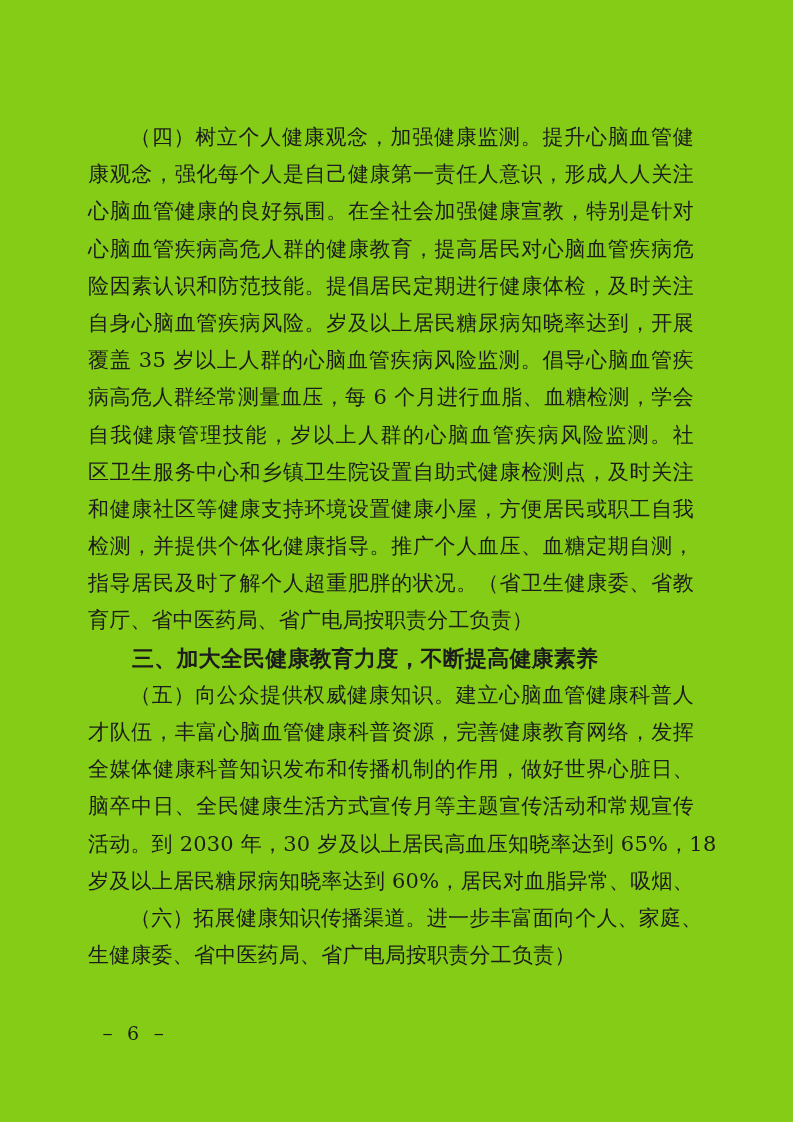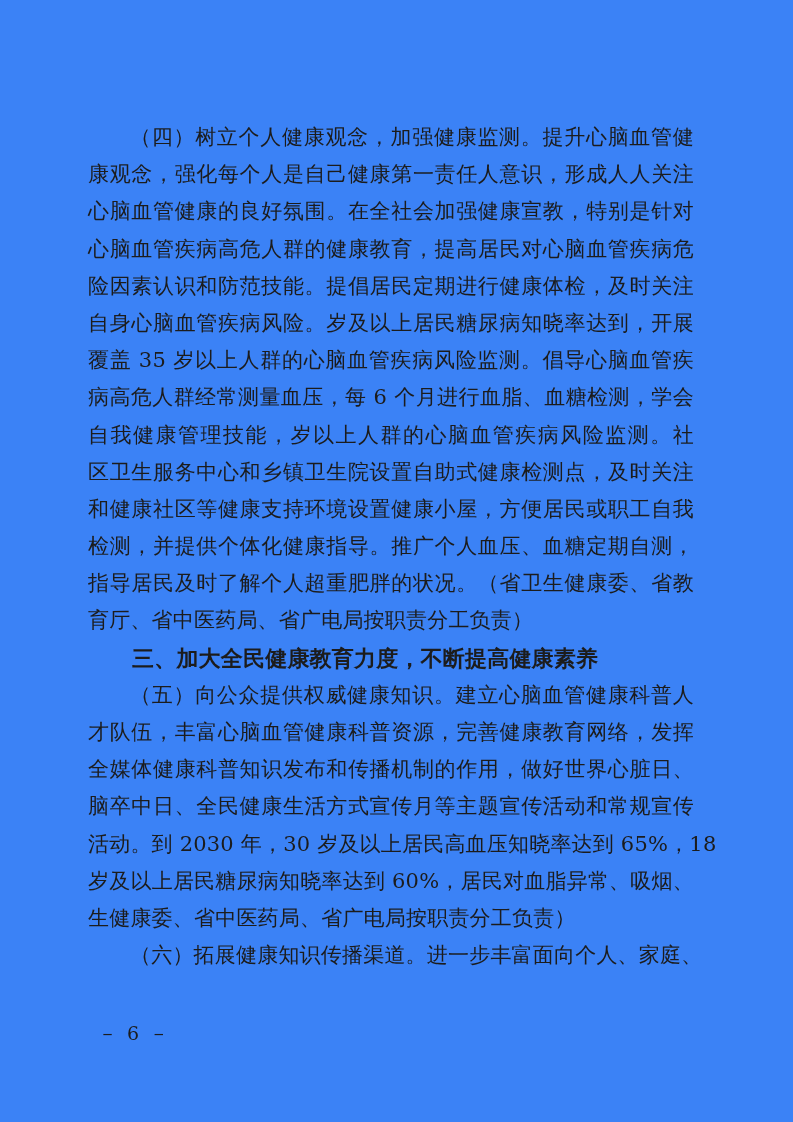--- a/index.html
+++ b/index.html
@@ -4,21 +4,21 @@
 <style>
   html, body {
     margin: 0;
     padding: 0;
     background: #ffffff;
   }
   .page {
     position: relative;
     width: 793px;
     height: 1122px;
-    background: #3b82f6;
+    background: #84cc16;
     overflow: hidden;
     font-family: "DejaVu Serif", "Liberation Serif", serif;
     color: #1c1c1c;
   }
   .text-block {
     position: absolute;
     left: 88px;
     top: 119px;
     width: 606px;
   }
@@ -75,17 +75,17 @@
     <div class="line">检测，并提供个体化健康指导。推广个人血压、血糖定期自测，</div>
     <div class="line">指导居民及时了解个人超重肥胖的状况。（省卫生健康委、省教</div>
     <div class="line end">育厅、省中医药局、省广电局按职责分工负责）</div>
     <div class="line heading">三、加大全民健康教育力度，不断提高健康素养</div>
     <div class="line indent">（五）向公众提供权威健康知识。建立心脑血管健康科普人</div>
     <div class="line">才队伍，丰富心脑血管健康科普资源，完善健康教育网络，发挥</div>
     <div class="line">全媒体健康科普知识发布和传播机制的作用，做好世界心脏日、</div>
     <div class="line">脑卒中日、全民健康生活方式宣传月等主题宣传活动和常规宣传</div>
     <div class="line">活动。到 2030 年，30 岁及以上居民高血压知晓率达到 65%，18</div>
     <div class="line">岁及以上居民糖尿病知晓率达到 60%，居民对血脂异常、吸烟、</div>
+    <div class="line indent">（六）拓展健康知识传播渠道。进一步丰富面向个人、家庭、</div>
     <div class="line end">生健康委、省中医药局、省广电局按职责分工负责）</div>
-    <div class="line indent">（六）拓展健康知识传播渠道。进一步丰富面向个人、家庭、</div>
   </div>
   <div class="footer">－ 6 －</div>
 </div>
 
 </body></html>

